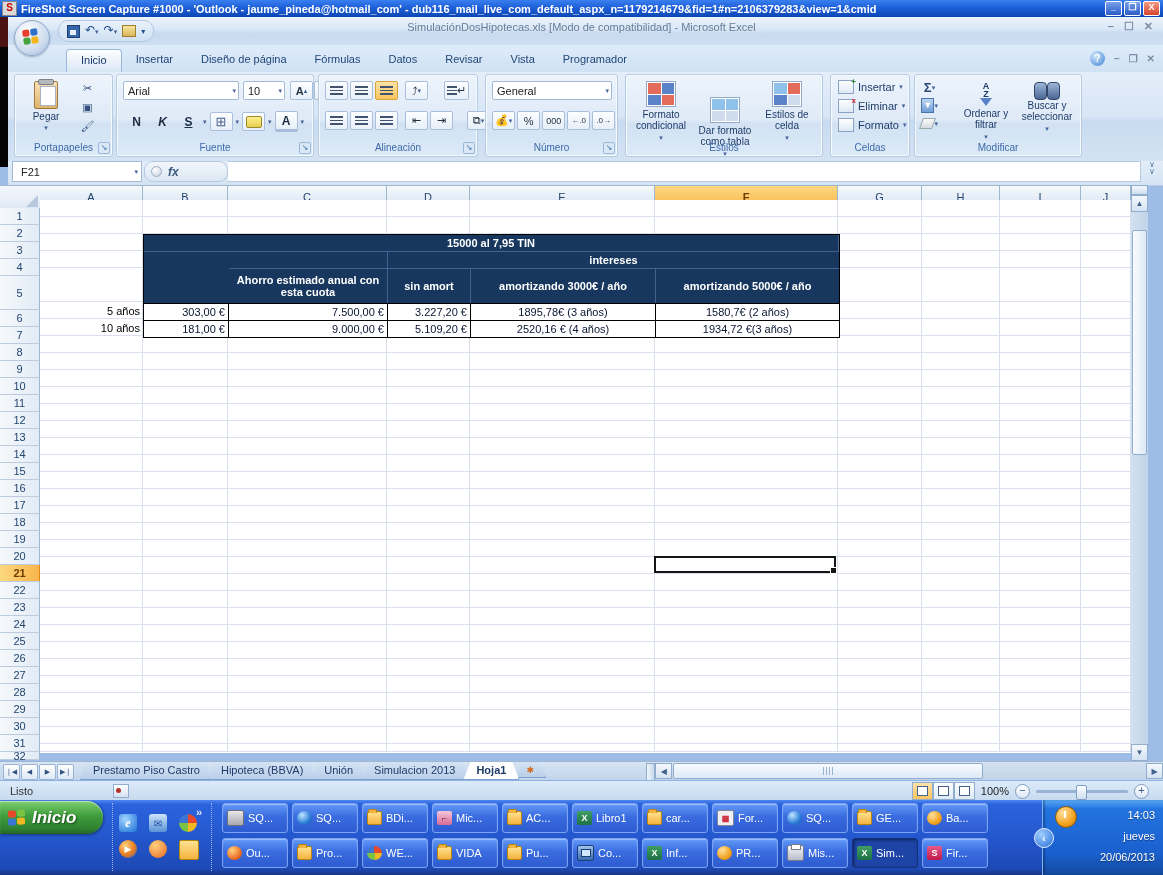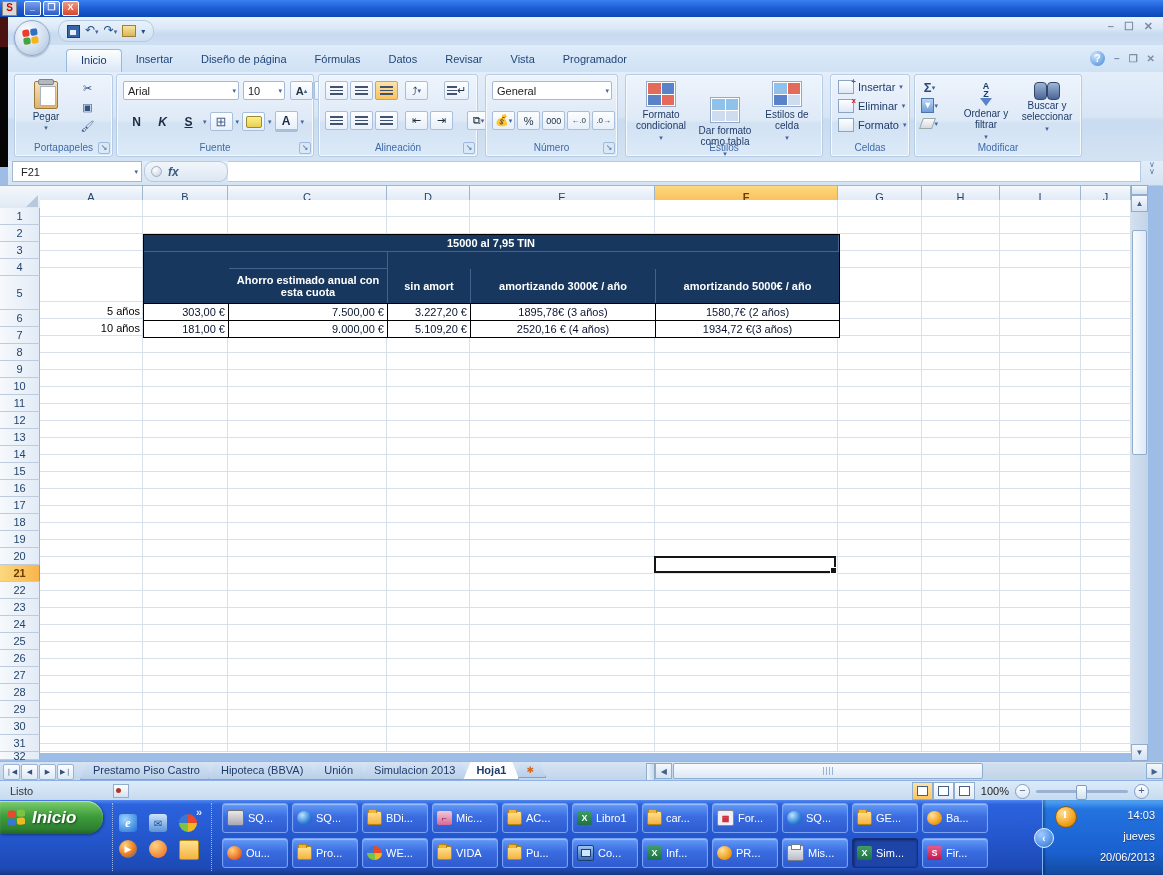--- a/index.html
+++ b/index.html
@@ -198,31 +198,33 @@
   .trayclock-ico::after{content:"";position:absolute;left:8px;top:4px;width:2px;height:7px;background:#fff;}
   .traytext{position:absolute;right:8px;top:5px;text-align:right;color:#fff;font-size:11px;line-height:21px;text-shadow:0 1px 1px rgba(0,0,0,.4);}
 </style>
 </head>
 <body>
 
 <div class="screen">
 
   <div class="abs fs-bar">
     <div class="fs-ico">S</div>
+    <div class="fs-title">FireShot Screen Capture #1000 - 'Outlook - jaume_pineda@hotmail_com' - dub116_mail_live_com_default_aspx_n=1179214679&amp;fid=1#n=2106379283&amp;view=1&amp;cmid</div>
     <div class="fs-btns">
       <div class="fs-btn">_</div>
       <div class="fs-btn">❐</div>
       <div class="fs-btn close">X</div>
     </div>
   </div>
 
   <div class="abs bg-strip1"></div>
   <div class="abs bg-strip2"></div>
 
   <div class="abs xl-title"></div>
+  <div class="abs xl-title-text">SimulaciónDosHipotecas.xls  [Modo de compatibilidad] - Microsoft Excel</div>
   <div class="abs office-btn">
     <div class="office-logo">
         <i class="ol1"></i>
         <i class="ol2"></i>
         <i class="ol3"></i>
         <i class="ol4"></i>
       </div>
   </div>
   <div class="abs qat">
     <div class="q-save"></div>
@@ -885,20 +887,21 @@
         <div class="gcell" style="width: 185px; height: 8px;"></div>
         <div class="gcell" style="width: 183px; height: 8px;"></div>
         <div class="gcell" style="width: 84px; height: 8px;"></div>
         <div class="gcell" style="width: 78px; height: 8px;"></div>
         <div class="gcell" style="width: 81px; height: 8px;"></div>
         <div class="gcell" style="width: 50px; height: 8px;"></div>
       </div>
       <div class="xtable">
       <div class="hd" style="grid-column:1/6;grid-row:1;">15000 al 7,95 TIN</div>
       <div class="hd" style="grid-column:2;grid-row:2;"></div>
+      <div class="hd noR" style="grid-column:3/6;grid-row:2;">intereses</div>
       <div class="hd noB" style="grid-column:2;grid-row:3;padding:0 6px;">Ahorro estimado anual con esta cuota</div>
       <div class="hd noB" style="grid-column:3;grid-row:3;">sin amort</div>
       <div class="hd noB" style="grid-column:4;grid-row:3;">amortizando 3000€ / año</div>
       <div class="hd noR noB" style="grid-column:5;grid-row:3;">amortizando 5000€ / año</div>
 
       <div class="dc right" style="grid-column:1;grid-row:4;">303,00 €</div>
       <div class="dc right" style="grid-column:2;grid-row:4;">7.500,00 €</div>
       <div class="dc right" style="grid-column:3;grid-row:4;">3.227,20 €</div>
       <div class="dc center" style="grid-column:4;grid-row:4;">1895,78€ (3 años)</div>
       <div class="dc center noR" style="grid-column:5;grid-row:4;">1580,7€ (2 años)</div>

